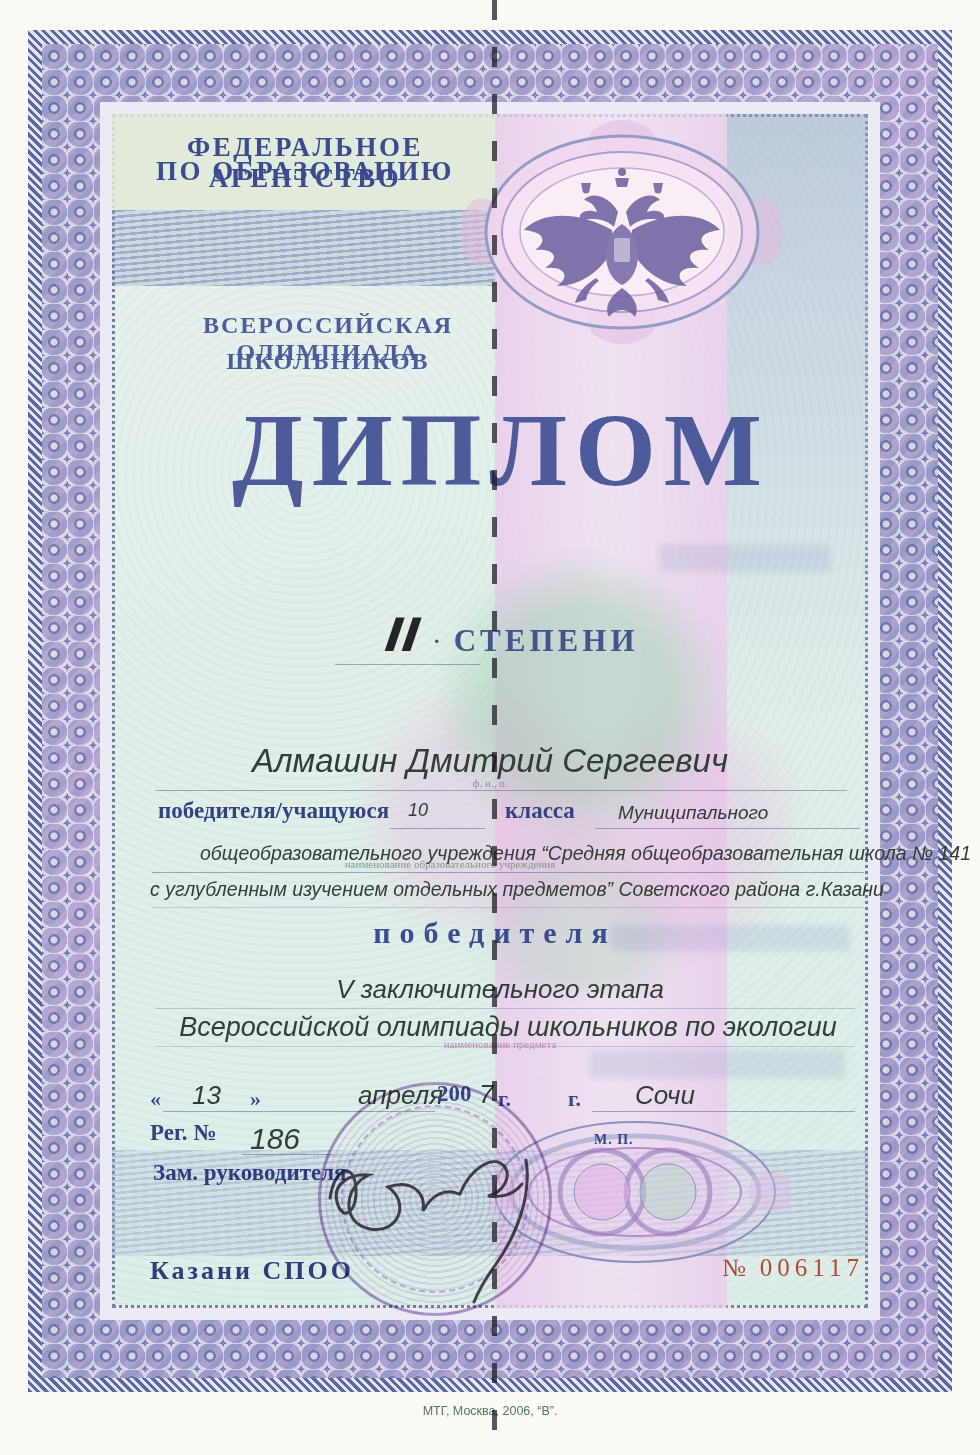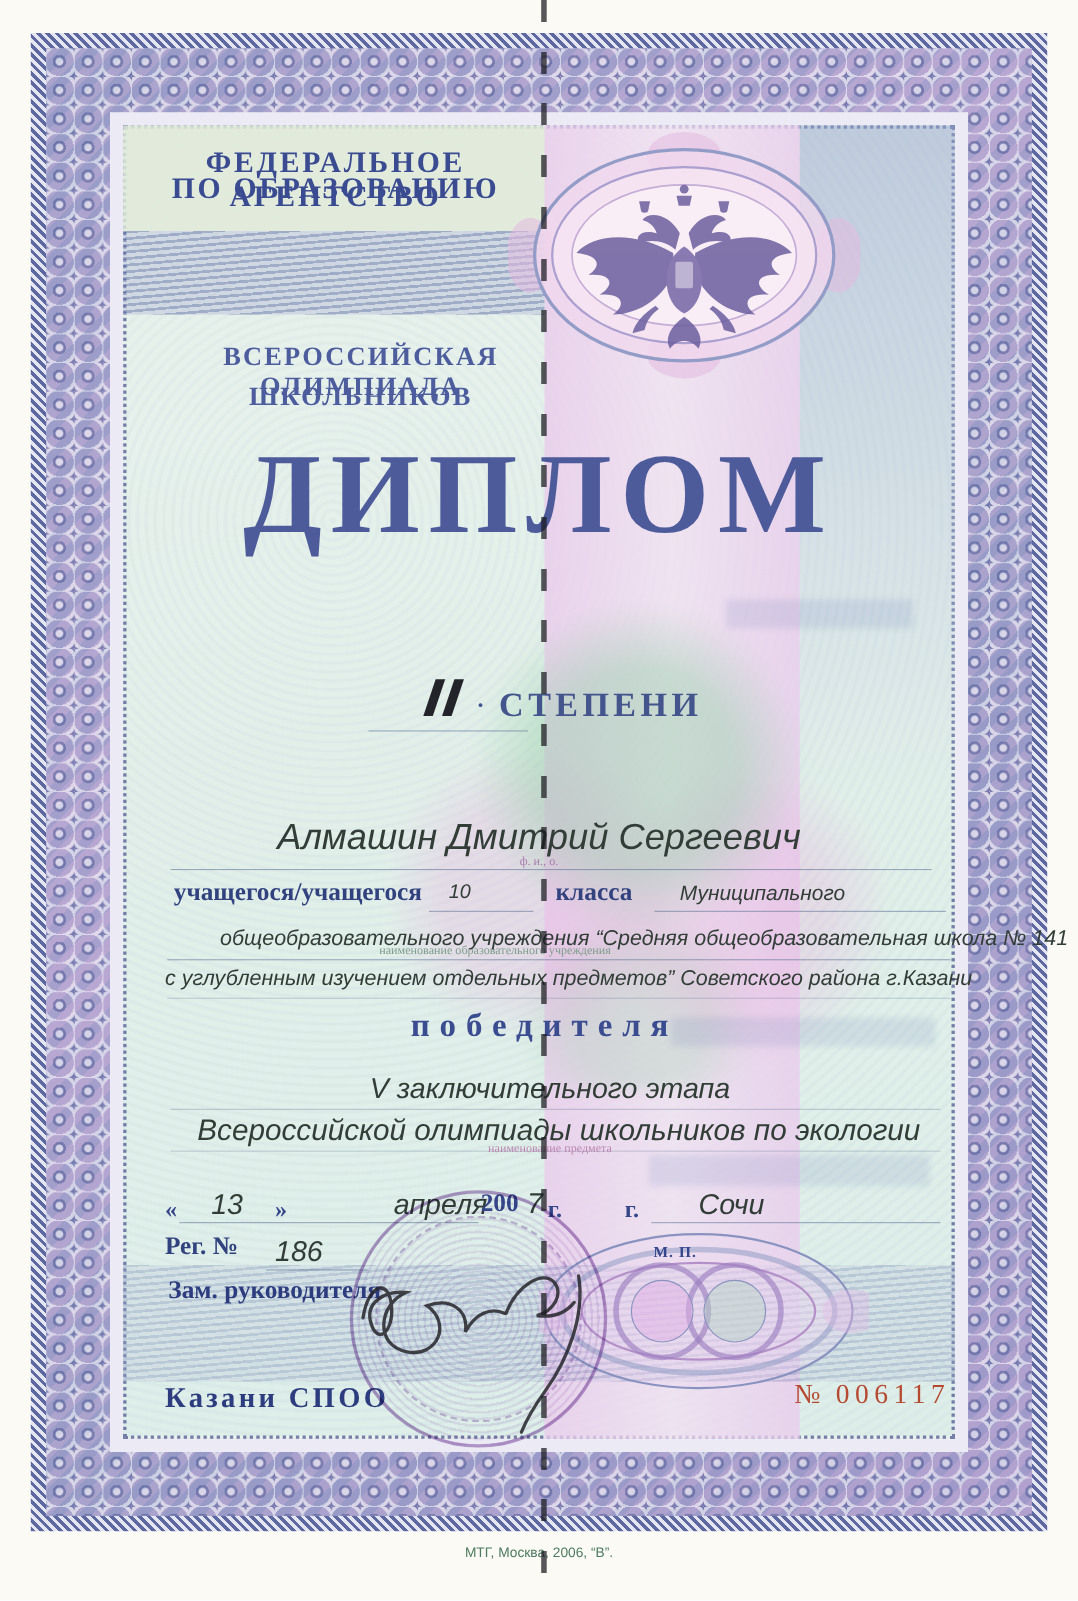--- a/index.html
+++ b/index.html
@@ -38,21 +38,21 @@
         radial-gradient(circle at 50% 86%, rgba(150,205,165,.28) 0 60px, transparent 110px);}
   .ghost{z-index:2;background:rgba(110,130,185,.16);filter:blur(3px);}
   
   .fold{left:492px;top:0;width:5px;height:1455px;z-index:40;opacity:.85;
       background:repeating-linear-gradient(180deg,rgba(25,25,30,.85) 0 20px,transparent 20px 47px);}
   
   .printed{color:#35468a;font-weight:bold;}
   .center{text-align:center;}
   .agency{font-size:27px;letter-spacing:2.5px;color:#3a4b92;font-weight:bold;z-index:20;}
   .oly{font-size:24px;letter-spacing:2px;color:#4d5c9c;font-weight:bold;z-index:20;}
-  .title{font-size:104px;line-height:1;letter-spacing:8px;color:#4e5b9b;font-weight:bold;z-index:20;}
+  .title{font-size:104px;line-height:1;letter-spacing:8px;color:#4e5b9b;font-weight:bold;z-index:20;text-align:right;}
   .hand{font-family:"Liberation Sans",sans-serif;font-style:italic;color:#323d37;z-index:20;white-space:nowrap;}
   .rule{height:1px;background:rgba(90,110,145,.55);z-index:9;}
   .caption{font-size:11px;z-index:10;white-space:nowrap;}
   .label{font-size:23px;font-weight:bold;color:#31427f;z-index:20;white-space:nowrap;}
   .award{font-size:30px;font-weight:bold;letter-spacing:9px;color:#3b4d90;z-index:20;}
   .series{font-size:26px;font-weight:bold;letter-spacing:3px;color:#2c3c7e;z-index:20;}
   .rednum{color:#b54a30;font-size:25px;z-index:20;}
   .degrow{display:flex;align-items:baseline;justify-content:center;gap:12px;z-index:20;}
   .deg-val{font-family:"DejaVu Sans",sans-serif;font-weight:bold;font-style:italic;font-size:46px;
            color:#23232a;transform:skewX(-8deg);}
@@ -133,21 +133,21 @@
     <span class="deg-val">II</span>
     <span class="deg-sep">·</span>
     <span class="deg-lbl">СТЕПЕНИ</span>
   </div>
   <div class="abs rule" style="left:335px;top:664px;width:145px;"></div>
 
   <div class="abs caption center" style="left:430px;top:777px;width:120px;color:#a87fae;">ф. и., о.</div>
   <div class="abs hand center" style="left:180px;top:742px;width:620px;font-size:33px;">Алмашин Дмитрий Сергеевич</div>
   <div class="abs rule" style="left:155px;top:790px;width:692px;"></div>
 
-  <div class="abs label" style="left:158px;top:798px;">учащегося/учащегося</div>
+  <div class="abs label" style="left:158px;top:798px;">победителя/учащуюся</div>
   <div class="abs hand" style="left:408px;top:800px;font-size:18px;">10</div>
   <div class="abs rule" style="left:390px;top:828px;width:95px;"></div>
   <div class="abs label" style="left:505px;top:798px;">класса</div>
   <div class="abs hand" style="left:618px;top:802px;font-size:19px;">Муниципального</div>
   <div class="abs rule" style="left:595px;top:828px;width:265px;"></div>
 
   <div class="abs caption center" style="left:250px;top:858px;width:400px;color:#7f9d8c;">наименование образовательного учреждения</div>
   <div class="abs hand" style="left:200px;top:842px;font-size:19.5px;">общеобразовательного учреждения “Средняя общеобразовательная школа № 141</div>
   <div class="abs rule" style="left:152px;top:872px;width:712px;"></div>
   <div class="abs hand center" style="left:150px;top:878px;width:716px;font-size:19.5px;">с углубленным изучением отдельных предметов” Советского района г.Казани</div>
@@ -167,21 +167,21 @@
   <div class="abs rule" style="left:163px;top:1111px;width:272px;"></div>
   <div class="abs hand" style="left:358px;top:1080px;font-size:26px;">апреля</div>
   <div class="abs printed" style="left:437px;top:1081px;font-size:23px;z-index:20;">200</div>
   <div class="abs hand" style="left:479px;top:1079px;font-size:26px;">7</div>
   <div class="abs printed" style="left:498px;top:1086px;font-size:22px;z-index:20;">г.</div>
   <div class="abs printed" style="left:568px;top:1086px;font-size:22px;z-index:20;">г.</div>
   <div class="abs hand center" style="left:600px;top:1080px;width:130px;font-size:26px;">Сочи</div>
   <div class="abs rule" style="left:592px;top:1111px;width:263px;"></div>
 
   <div class="abs label" style="left:150px;top:1120px;">Рег. №</div>
-  <div class="abs hand" style="left:250px;top:1122px;font-size:26px;">186</div>
+  <div class="abs hand" style="left:250px;top:1122px;font-size:30px;">186</div>
   <div class="abs rule" style="left:242px;top:1154px;width:92px;"></div>
   <div class="abs printed" style="left:594px;top:1132px;font-size:14px;letter-spacing:1px;z-index:20;">М. П.</div>
 
   <div class="abs label" style="left:153px;top:1160px;color:#2c3c7e;">Зам. руководителя</div>
 
   <div class="abs stamp"></div>
   <svg class="abs" style="left:300px;top:1100px;z-index:32;" width="300" height="210" viewBox="0 0 300 210">
     <g fill="none" stroke="#26262b" stroke-width="3" stroke-linecap="round" opacity=".85">
       <path d="M30,98 c5,-32 24,-36 26,-10 c2,22 -13,36 -19,14 c-5,-18 13,-29 32,-27 c-25,11 -29,48 1,54 c28,5 41,-26 18,-42 c23,-8 38,5 35,24 c9,-17 23,-23 36,-17"></path>
       <path d="M160,94 c10,-26 34,-40 44,-28 c8,10 0,26 -16,30 c14,2 26,-2 34,-12"></path>

